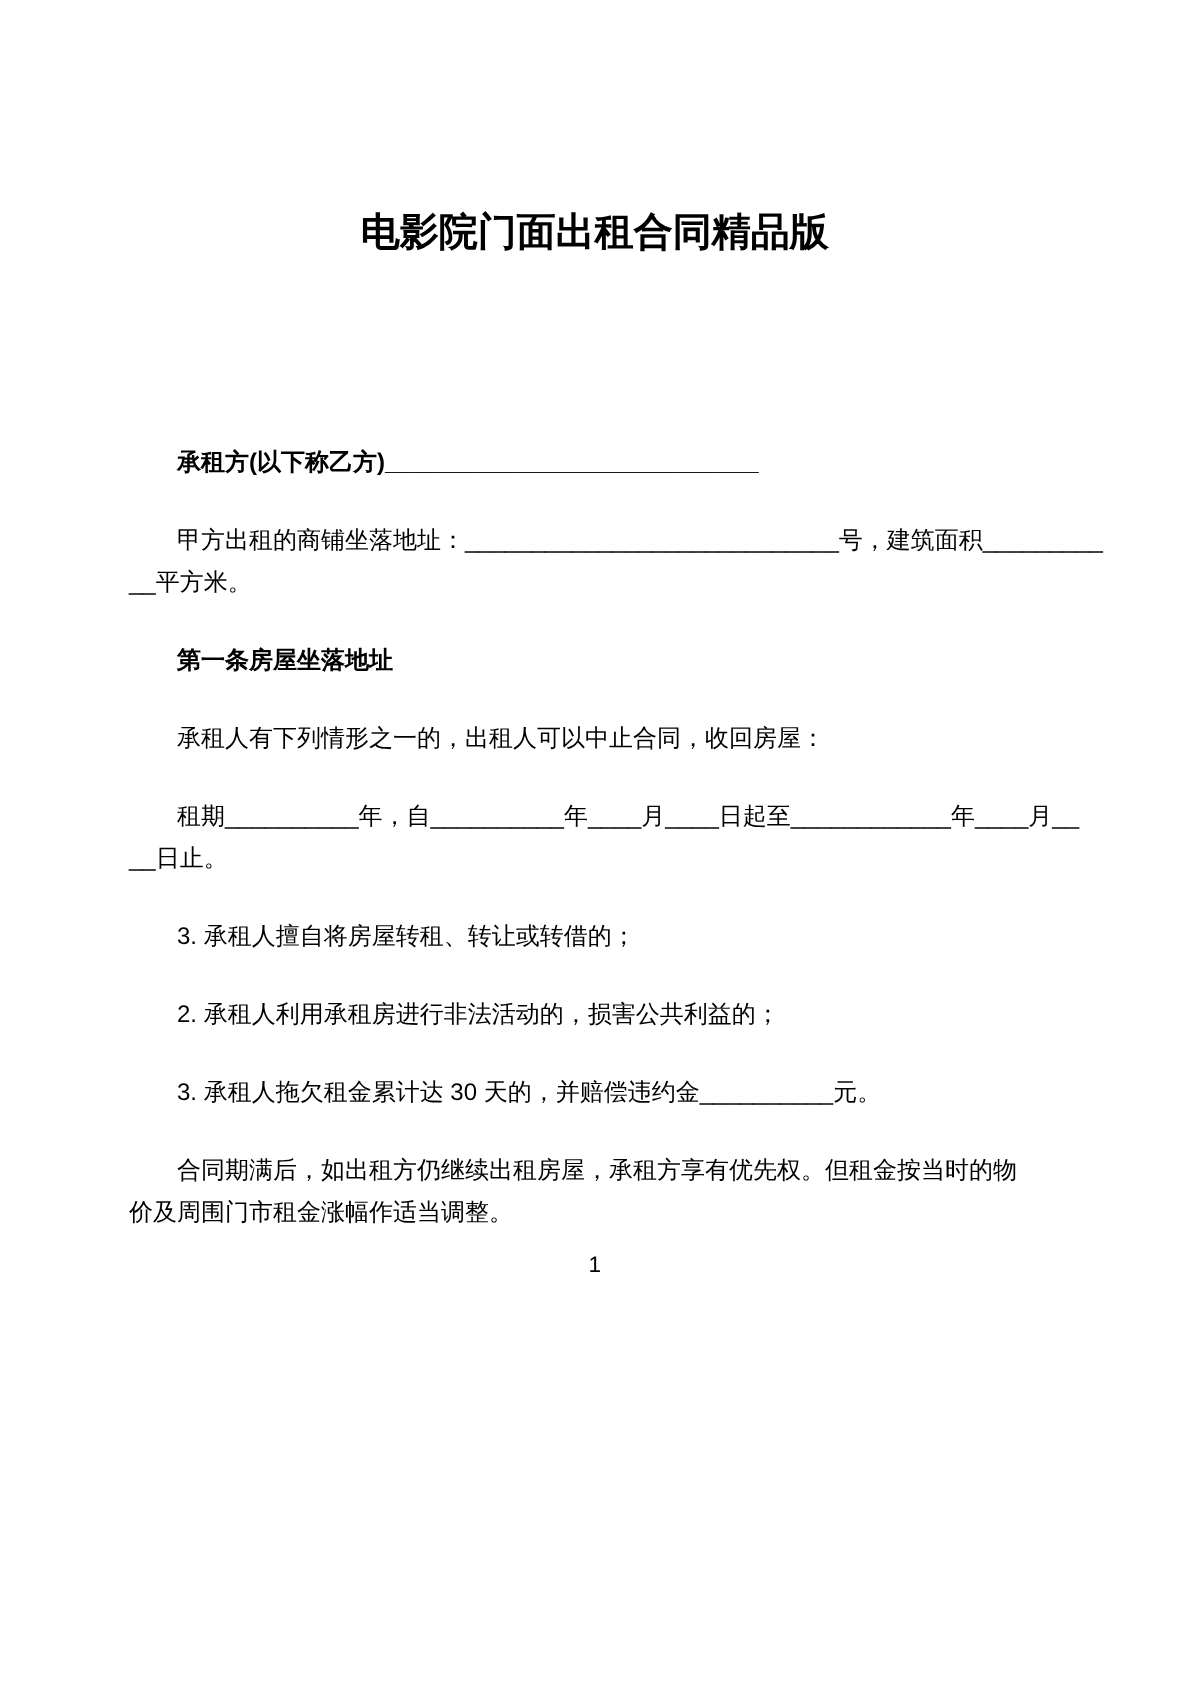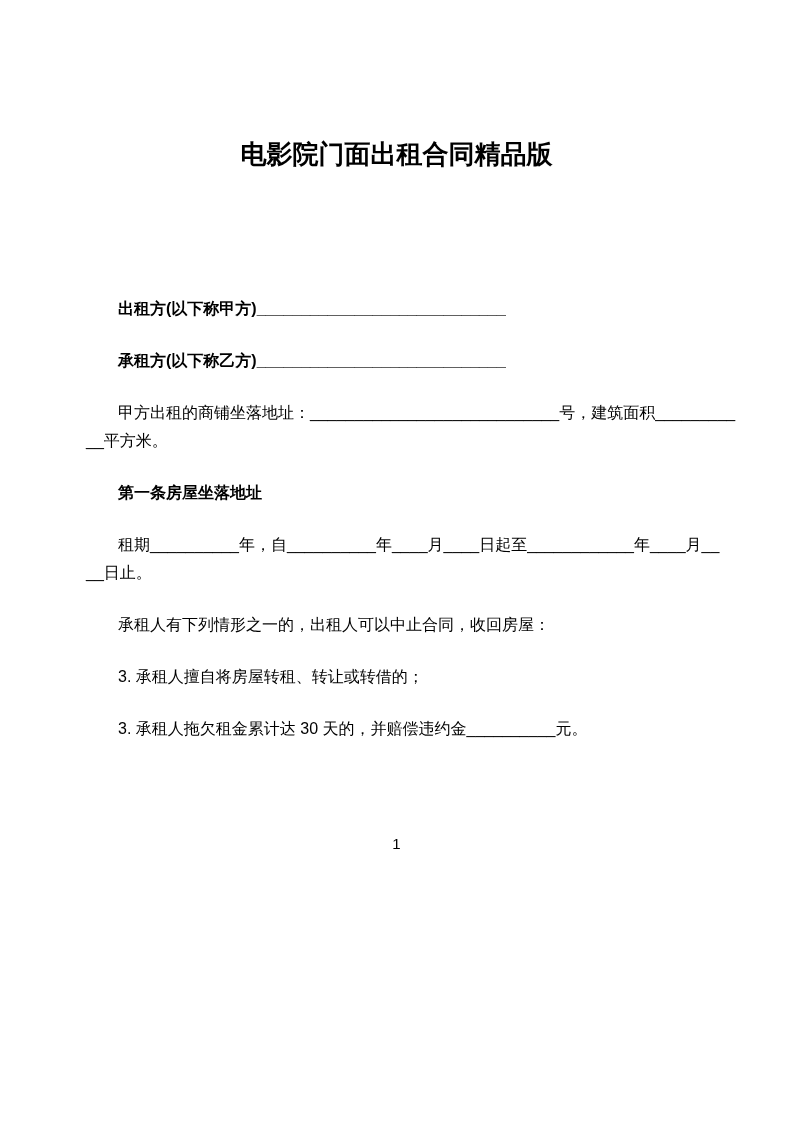--- a/index.html
+++ b/index.html
@@ -50,38 +50,40 @@
   }
 </style>
 </head>
 <body>
 
 <div class="page">
   <div class="content">
 
     <h1 class="doc-title">电影院门面出租合同精品版</h1>
 
-    <p class="para bold">出租方(以下称甲方)____________________________</p>
 
     <p class="para bold">承租方(以下称乙方)____________________________</p>
 
 
     <p class="para">甲方出租的商铺坐落地址：____________________________号，建筑面积_________
 __平方米。</p>
 
     <p class="para bold">第一条房屋坐落地址</p>
 
 
+    <p class="para">承租人有下列情形之一的，出租人可以中止合同，收回房屋：</p>
+
     <p class="para">租期__________年，自__________年____月____日起至____________年____月__
 __日止。</p>
 
-    <p class="para">承租人有下列情形之一的，出租人可以中止合同，收回房屋：</p>
-
     <p class="para">3. 承租人擅自将房屋转租、转让或转借的；</p>
 
+    <p class="para">2. 承租人利用承租房进行非法活动的，损害公共利益的；</p>
 
     <p class="para">3. 承租人拖欠租金累计达 30 天的，并赔偿违约金__________元。</p>
 
+    <p class="para">合同期满后，如出租方仍继续出租房屋，承租方享有优先权。但租金按当时的物
+价及周围门市租金涨幅作适当调整。</p>
 
   </div>
 
   <div class="footer">1</div>
 </div>
 
 </body></html>

